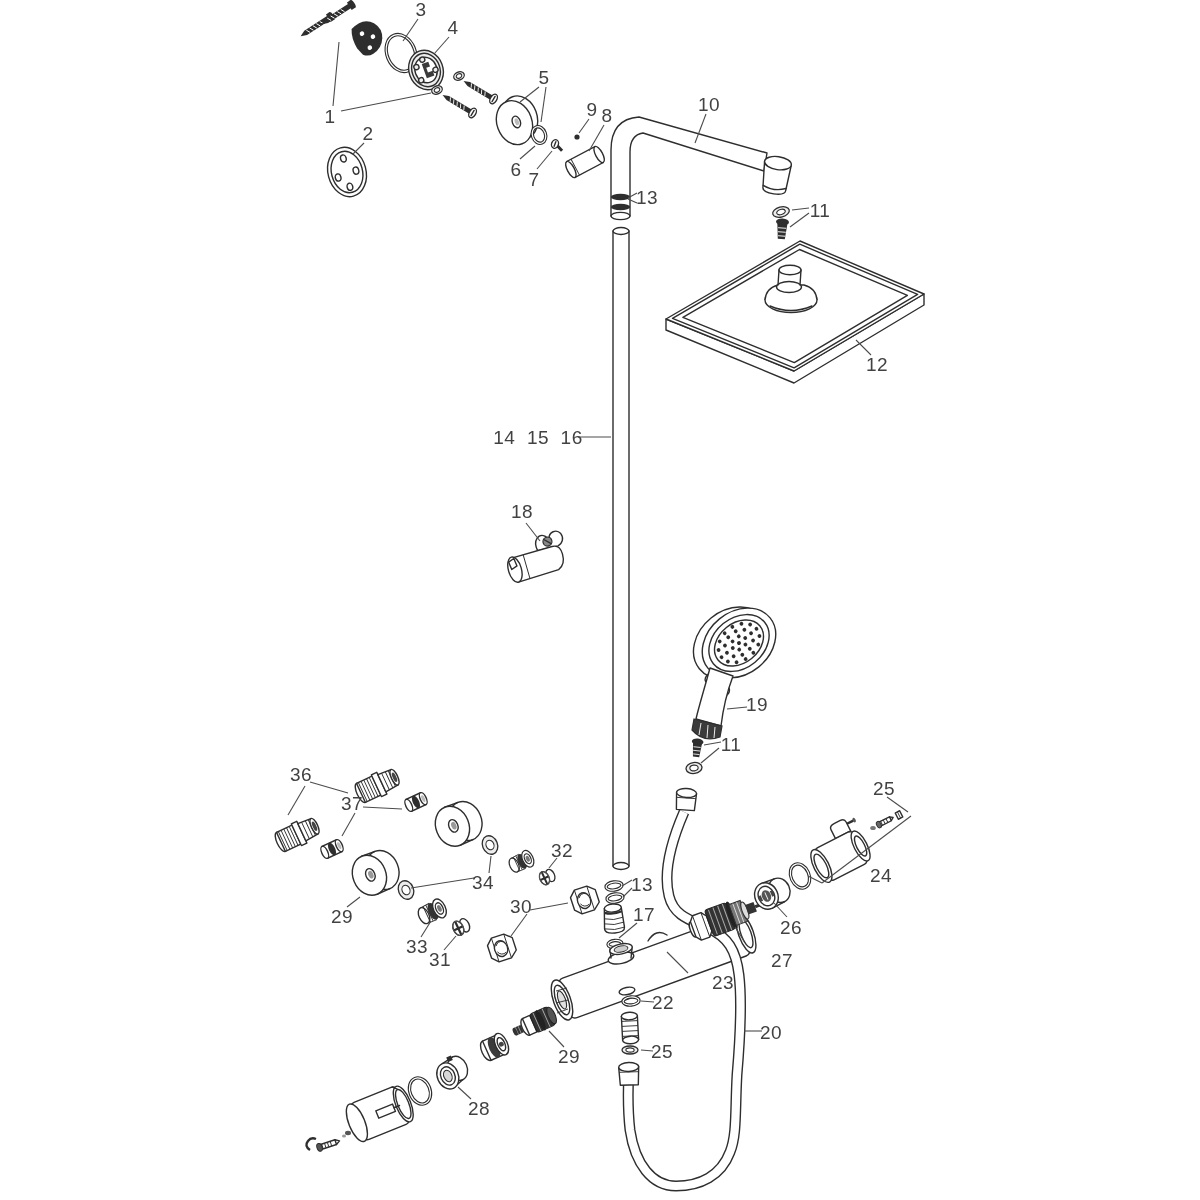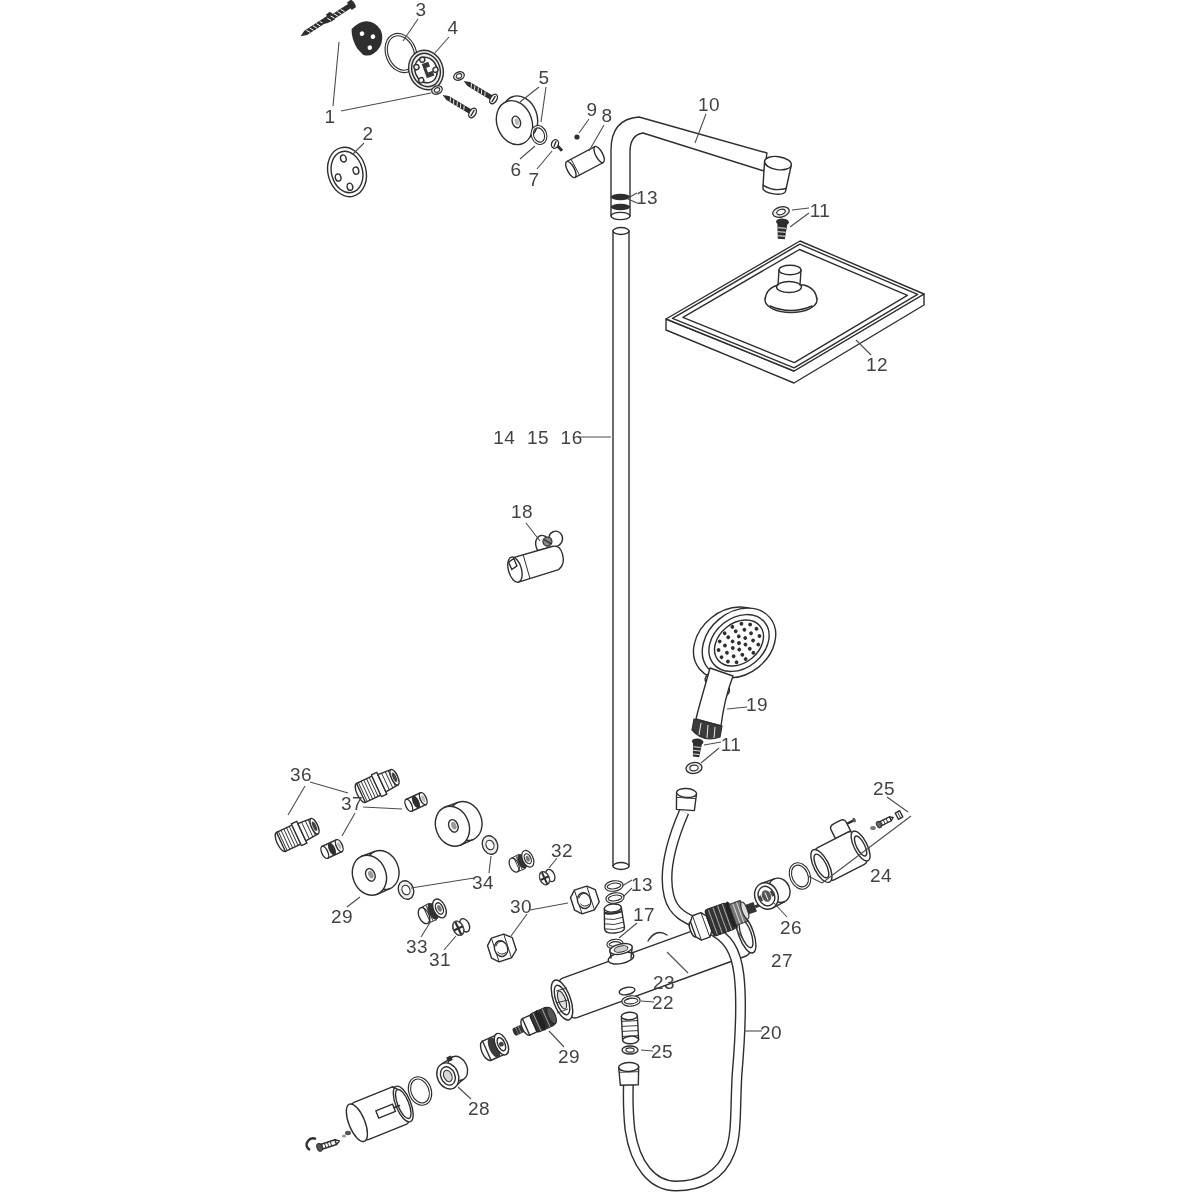--- a/index.html
+++ b/index.html
@@ -480,21 +480,21 @@
       <div class="plabel" style="left: 709px; top: 104px;">10</div>
       <div class="plabel" style="left: 820px; top: 210px;">11</div>
       <div class="plabel" style="left: 877px; top: 364px;">12</div>
       <div class="plabel" style="left: 647px; top: 197px;">13</div>
       <div class="plabel" style="left: 538px; top: 437px;">14  15  16</div>
       <div class="plabel" style="left: 522px; top: 511px; text-align: right;">18</div>
       <div class="plabel" style="left: 757px; top: 704px;">19</div>
       <div class="plabel" style="left: 731px; top: 744px;">11</div>
       <div class="plabel" style="left: 642px; top: 884px;">13</div>
       <div class="plabel" style="left: 644px; top: 914px;">17</div>
-      <div class="plabel" style="left: 664px; top: 982px;">23</div>
+      <div class="plabel" style="left: 723px; top: 982px;">23</div>
       <div class="plabel" style="left: 663px; top: 1002px;">22</div>
       <div class="plabel" style="left: 662px; top: 1051px;">25</div>
       <div class="plabel" style="left: 771px; top: 1032px;">20</div>
       <div class="plabel" style="left: 569px; top: 1056px;">29</div>
       <div class="plabel" style="left: 479px; top: 1108px;">28</div>
       <div class="plabel" style="left: 301px; top: 774px;">36</div>
       <div class="plabel" style="left: 352px; top: 803px;">37</div>
       <div class="plabel" style="left: 342px; top: 916px;">29</div>
       <div class="plabel" style="left: 483px; top: 882px;">34</div>
       <div class="plabel" style="left: 417px; top: 946px;">33</div>

